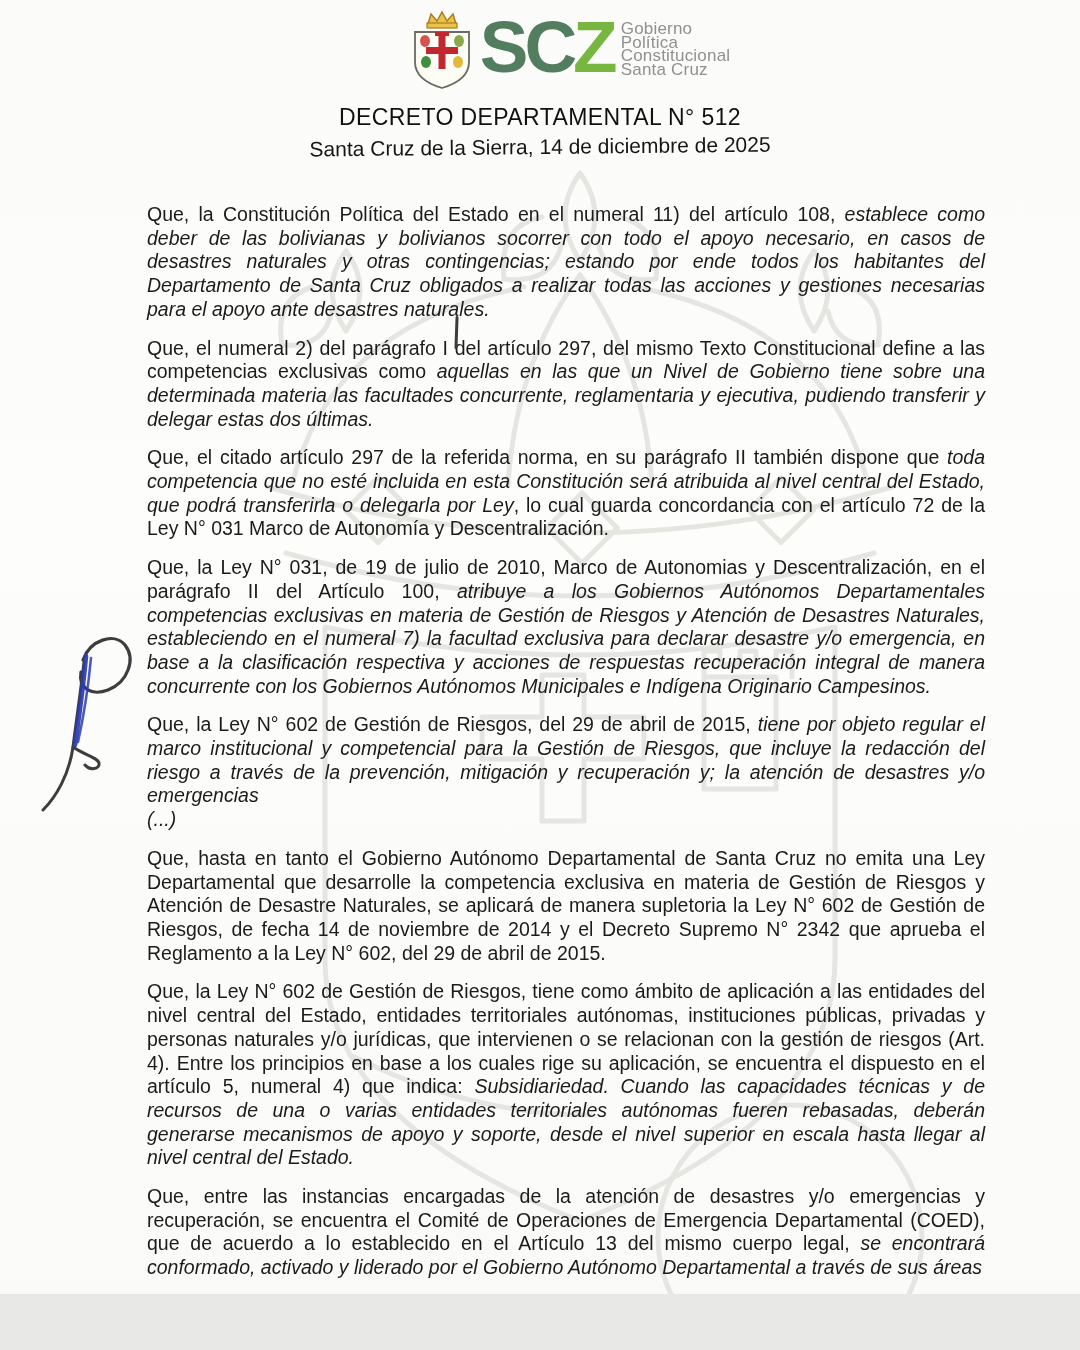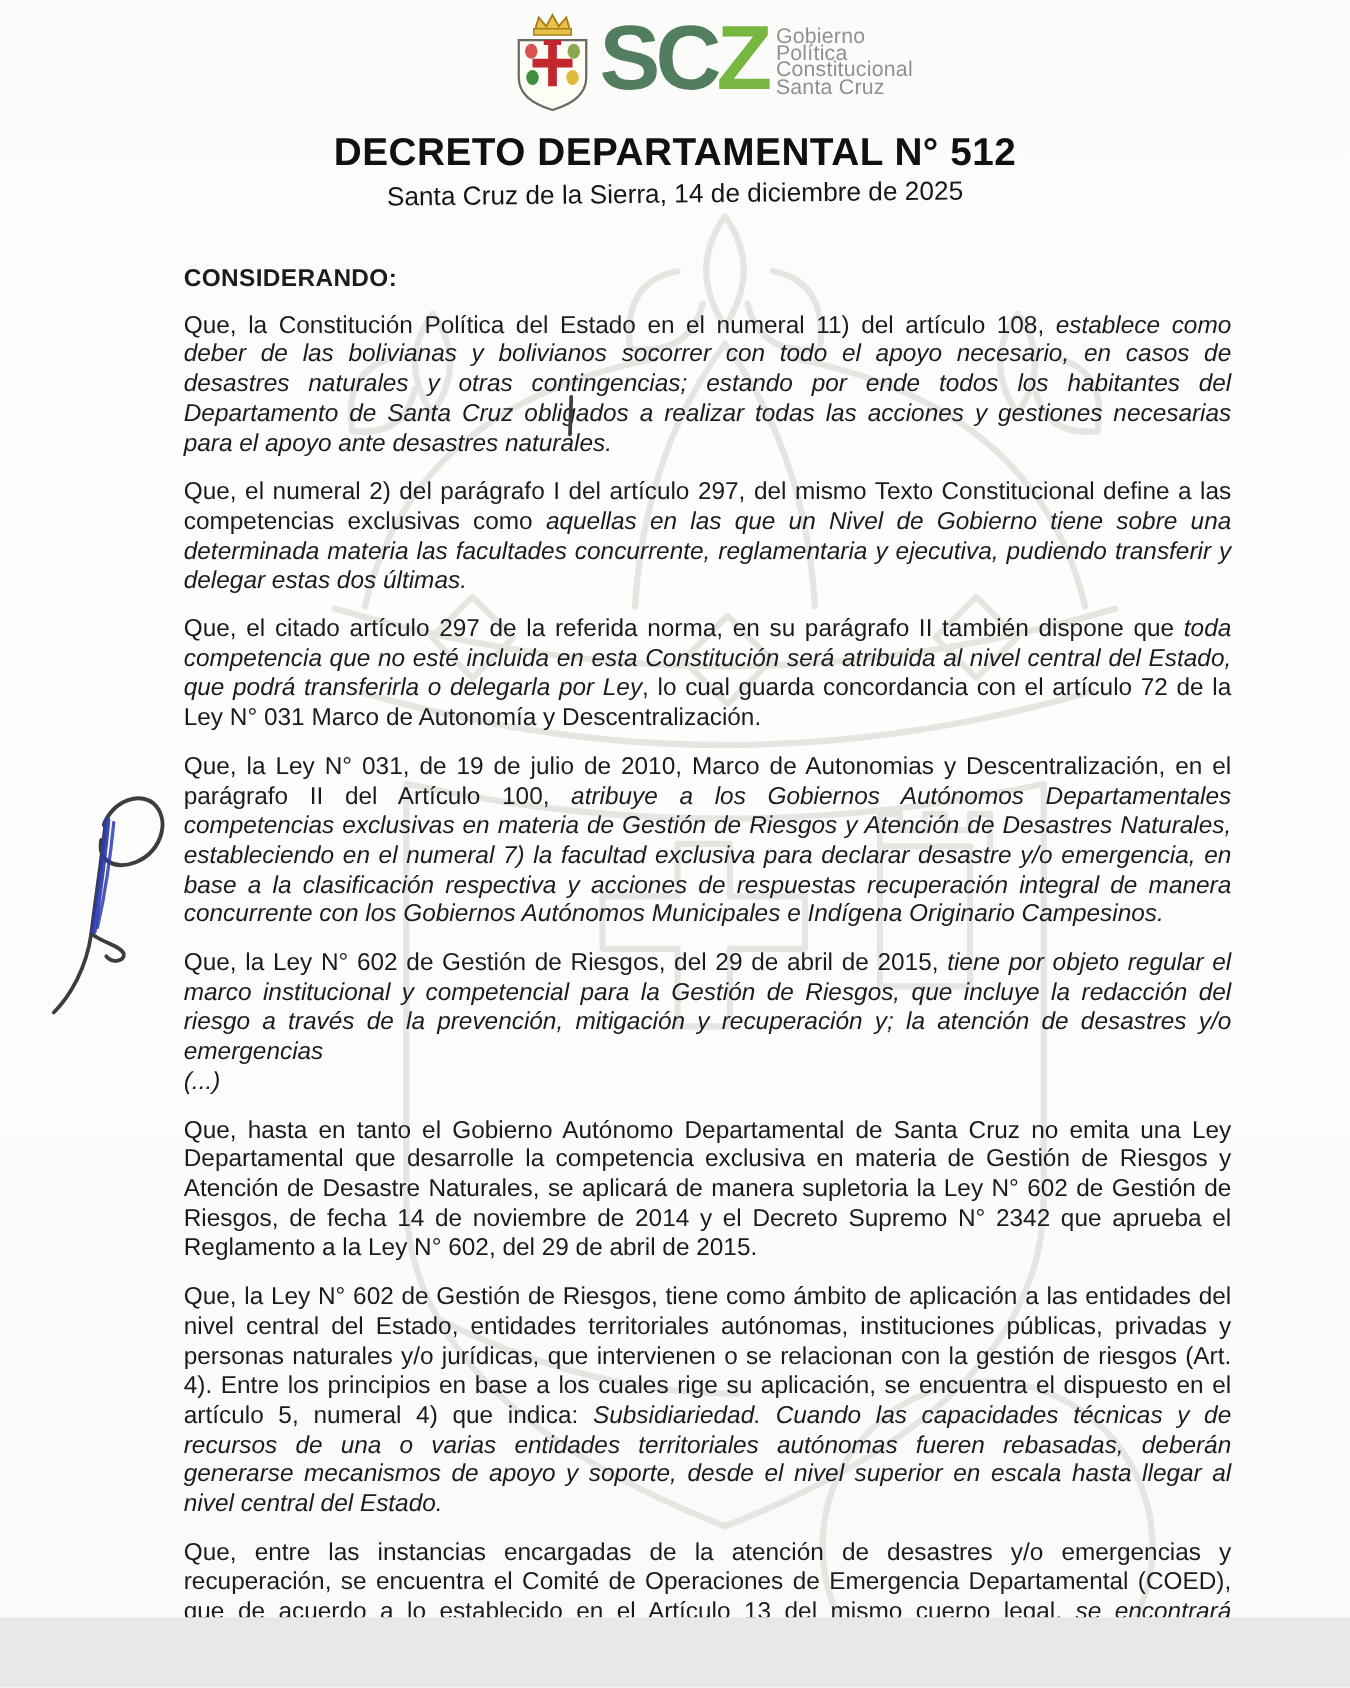--- a/index.html
+++ b/index.html
@@ -46,22 +46,22 @@
     text-align: left;
     margin-left: 7px;
     margin-top: 14px;
     font-size: 17px;
     line-height: 13.5px;
     color: var(--org_gray, #8f9090);
     letter-spacing: 0.2px;
   }
   .doc-title {
     margin: 12px 0 0;
-    font-size: 31px;
-    font-weight: bold;
+    font-size: 23px;
+    font-weight: normal;
     letter-spacing: 0.4px;
     color: #111;
   }
   .dateline {
     margin-top: 4px;
     font-size: 21px;
     color: #161616;
     transform: rotate(-0.6deg);
   }
   
@@ -169,21 +169,20 @@
           <div>Constitucional</div>
           <div>Santa Cruz</div>
         </div>
     </div>
 
     <h1 class="doc-title">DECRETO DEPARTAMENTAL N° 512</h1>
     <div class="dateline">Santa Cruz de la Sierra, 14 de diciembre de 2025</div>
   </header>
 
   <main class="doc-body">
-    <div class="doc-heading">CONSIDERANDO:</div>
     <div id="paragraphs">
         <p><span>Que, </span><span class="b">la Constitución Política del Estado</span><span> en el numeral 11) del artículo 108, </span><span class="i">establece como deber de las bolivianas y bolivianos socorrer con todo el apoyo necesario, en casos de desastres naturales y otras contingencias; estando por ende todos los habitantes del Departamento de Santa Cruz obligados a realizar todas las acciones y gestiones necesarias para el apoyo ante desastres naturales.</span></p>
         <p><span>Que, el numeral 2) del parágrafo I del artículo 297, del mismo Texto Constitucional define a las competencias exclusivas como </span><span class="i">aquellas en las que un Nivel de Gobierno tiene sobre una determinada materia las facultades concurrente, reglamentaria y ejecutiva, pudiendo transferir y delegar estas dos últimas.</span></p>
         <p><span>Que, el citado artículo 297 de la referida norma, en su parágrafo II también dispone que </span><span class="i">toda competencia que no esté incluida en esta Constitución será atribuida al nivel central del Estado, que podrá transferirla o delegarla por Ley</span><span>, lo cual guarda concordancia con el artículo 72 de la Ley N° 031 Marco de Autonomía y Descentralización.</span></p>
         <p><span>Que, la </span><span class="b">Ley N° 031, de 19 de julio de 2010, Marco de Autonomias y Descentralización</span><span>, en el parágrafo II del Artículo 100, </span><span class="i">atribuye a los Gobiernos Autónomos Departamentales competencias exclusivas en materia de Gestión de Riesgos y Atención de Desastres Naturales, estableciendo en el numeral 7) la facultad exclusiva para declarar desastre y/o emergencia, en base a la clasificación respectiva y acciones de respuestas  recuperación integral de manera concurrente con los Gobiernos Autónomos Municipales e Indígena Originario Campesinos.</span></p>
         <p><span>Que, la </span><span class="b">Ley N° 602 de Gestión de Riesgos, del 29 de abril de 2015</span><span>, </span><span class="i">tiene por objeto regular el marco institucional y competencial para la Gestión de Riesgos, que incluye la redacción del riesgo a través de la prevención, mitigación y recuperación y; la atención de desastres y/o emergencias</span><br><span class="i">(...)</span></p>
         <p><span>Que, hasta en tanto el Gobierno Autónomo Departamental de Santa Cruz no emita una Ley Departamental que desarrolle la competencia exclusiva en materia de Gestión de Riesgos y Atención de Desastre Naturales, se aplicará de manera supletoria la </span><span class="b">Ley N° 602 de Gestión de Riesgos,</span><span> de fecha 14 de noviembre de 2014 y el Decreto Supremo N° 2342 que aprueba el Reglamento a la Ley N° 602, del 29 de abril de 2015.</span></p>
         <p><span>Que, la Ley N° 602 de Gestión de Riesgos, tiene como ámbito de aplicación a las entidades del nivel central del Estado, </span><span class="b">entidades territoriales autónomas</span><span>, instituciones públicas, privadas y personas naturales y/o jurídicas, que intervienen o se relacionan con la gestión de riesgos (Art. 4). Entre los principios en base a los cuales rige su aplicación, se encuentra el dispuesto en el artículo 5, numeral 4) que indica: </span><span class="b i">Subsidiariedad</span><span class="i">. Cuando las capacidades técnicas y de recursos de una o varias entidades territoriales autónomas fueren rebasadas, </span><span class="b i">deberán generarse mecanismos de apoyo y soporte, desde el nivel superior en escala hasta llegar al nivel central del Estado.</span></p>
         <p><span>Que, entre las instancias encargadas de la atención de desastres y/o emergencias y recuperación, se encuentra el </span><span class="b">Comité de Operaciones de Emergencia Departamental (COED),</span><span> que de acuerdo a lo establecido en el Artículo 13 del mismo cuerpo legal, </span><span class="i">se encontrará conformado, activado y liderado por el Gobierno Autónomo Departamental a través de sus áreas</span></p>
       </div>

